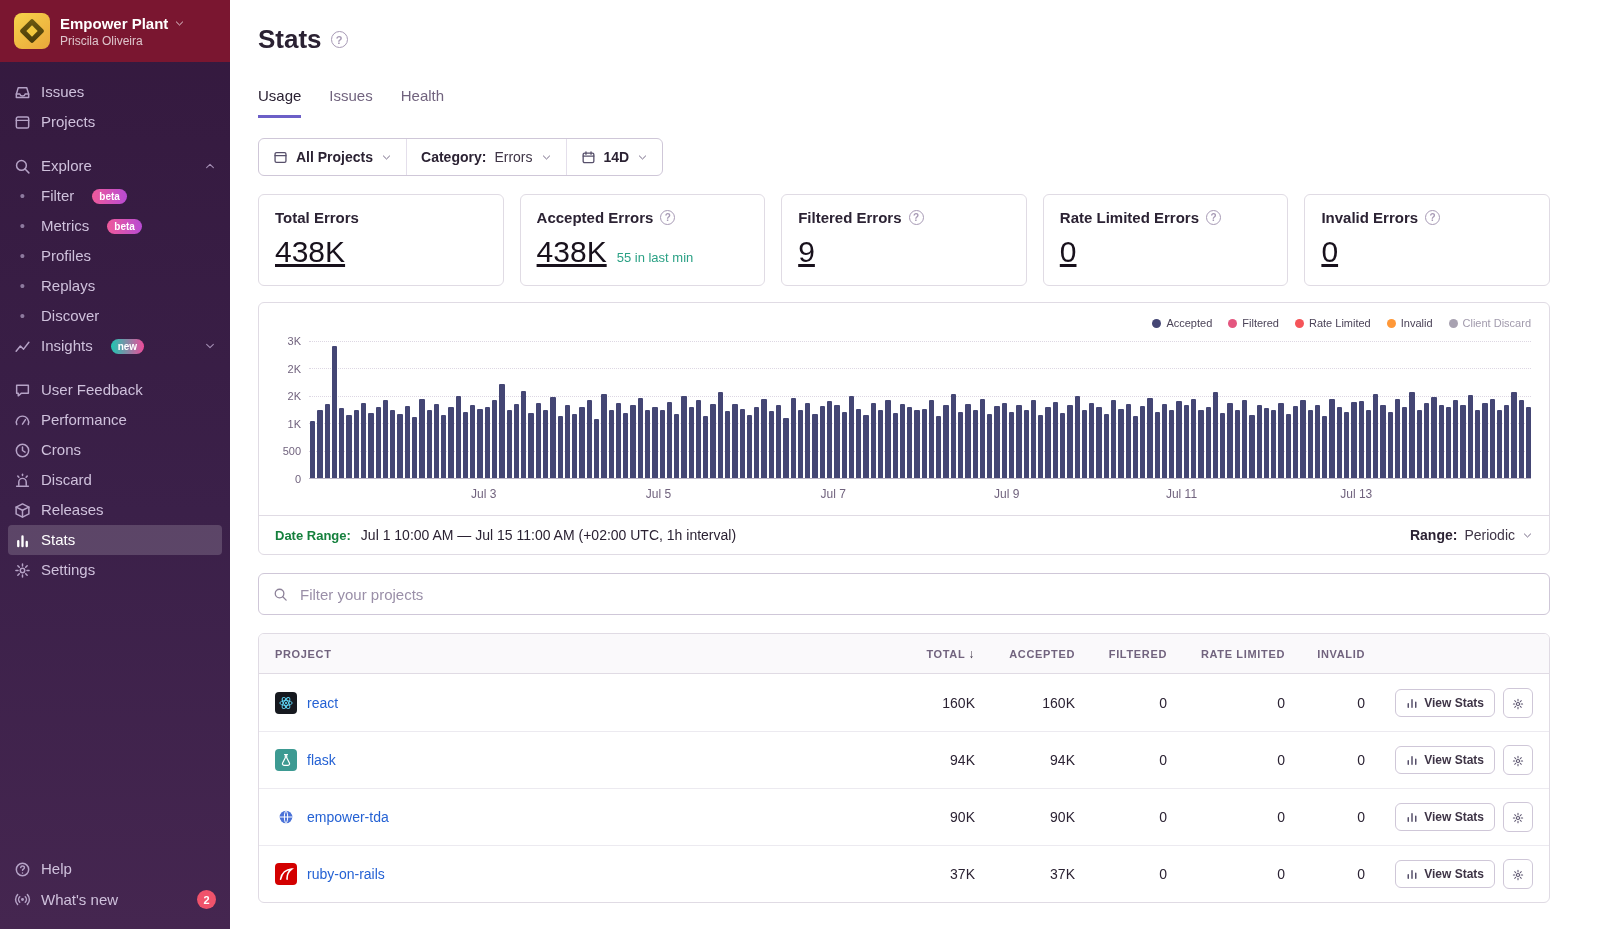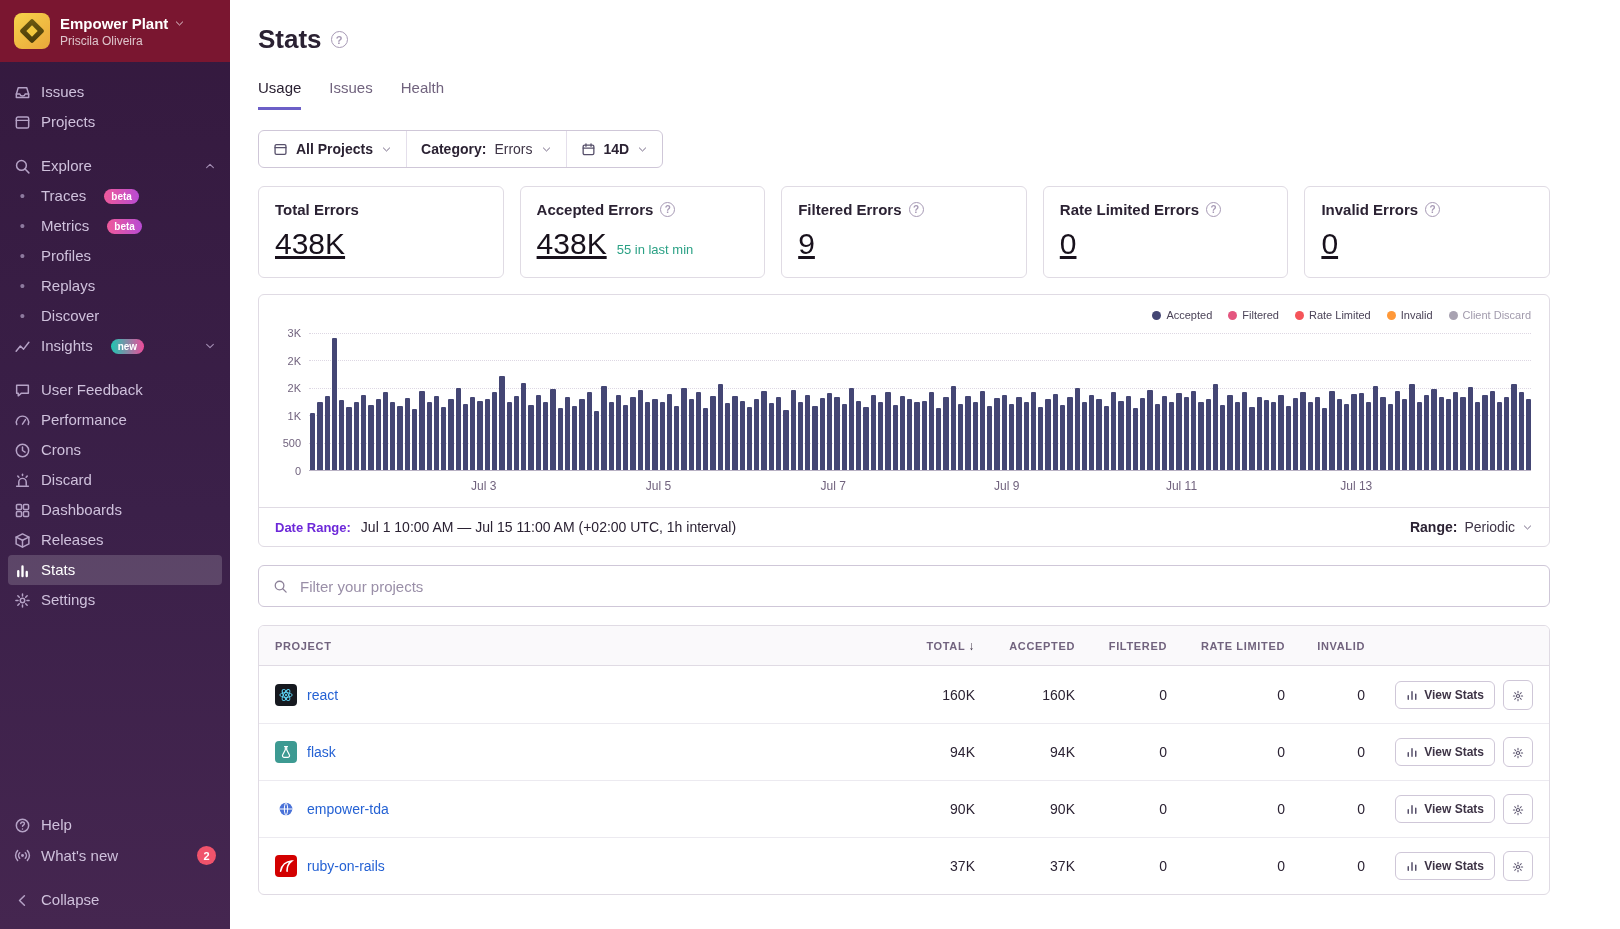--- a/index.html
+++ b/index.html
@@ -41,21 +41,21 @@
   .nav-footer .nav-item.collapse { margin-top:14px; }
 
   
   .main { flex:1; padding:24px 70px 0 28px; overflow:hidden; background:#fff; }
   .title-row { display:flex; align-items:center; gap:9px; }
   .page-title { margin:0; font-size:26px; font-weight:700; color:#2b2233; }
   .qicon { width:17px; height:17px; border-radius:50%; border:1.5px solid #a79ab5; color:#a79ab5;
     font-size:11px; font-weight:700; display:inline-flex; align-items:center; justify-content:center; }
   .qicon.small { width:15px; height:15px; font-size:10px; }
 
-  .tabs { display:flex; gap:28px; margin-top:24px; }
+  .tabs { display:flex; gap:28px; margin-top:32px; }
   .tab { font-size:15px; color:#71637e; padding-bottom:11px; border-bottom:3px solid transparent; cursor:pointer; }
   .tab.active { color:#2b2233; border-bottom-color:#6c5fc7; }
 
   .filterbar { margin-top:20px; display:inline-flex; border:1px solid #cfc7d8; border-radius:6px;
     background:#fff; height:38px; align-items:stretch; }
   .fseg { display:flex; align-items:center; gap:8px; padding:0 14px; font-size:14px; cursor:pointer; }
   .fseg + .fseg { border-left:1px solid #e4dfeb; }
   .fbold { font-weight:700; color:#2b2233; }
   .fval { color:#3e3446; }
   .fchev { width:11px; height:11px; color:#6f6381; display:inline-flex; }
@@ -77,21 +77,21 @@
   .yaxis { width:40px; position:relative; }
   .ylab { position:absolute; right:8px; transform:translateY(-50%); font-size:11px; color:#71637e; }
   .plot { flex:1; position:relative; height:138px; border-bottom:1px solid #b9b2c4; }
   .gridline { position:absolute; left:0; right:0; border-top:1px dotted #ddd7e3; }
   .bars { position:absolute; inset:0; display:flex; align-items:flex-end; }
   .bar { flex:1 1 0; margin:0 1px; border-radius:1px 1px 0 0; }
   .xaxis { position:relative; height:26px; margin:4px 18px 6px 50px; }
   .xlab { position:absolute; top:4px; transform:translateX(-50%); font-size:12px; color:#71637e; white-space:nowrap; }
   .chart-footer { border-top:1px solid #e0dbe4; display:flex; justify-content:space-between; align-items:center; padding:11px 16px; }
   .dr { display:flex; align-items:baseline; gap:10px; font-size:14px; }
-  .dr-label { font-weight:700; color:#6d28d9; font-size:13px; }
+  .dr-label { font-weight:700; color:#15803d; font-size:13px; }
   .dr-value { color:#2b2233; }
   .type-select { display:flex; align-items:center; gap:7px; font-size:14px; cursor:pointer; }
 
   .searchbar { margin-top:18px; height:42px; border:1px solid #cfc7d8; border-radius:6px; background:#fff;
     display:flex; align-items:center; gap:10px; padding:0 14px; }
   .sicon { width:15px; height:15px; color:#8d8299; display:inline-flex; }
   .searchbar input { border:none; outline:none; flex:1; font-size:15px; color:#2b2233; font-family:inherit; background:transparent; }
   .searchbar input::placeholder { color:#9a8fa8; }
 
   .table { margin-top:18px; border:1px solid #e0dbe4; border-radius:6px; overflow:hidden; background:#fff; }
@@ -166,21 +166,21 @@
             </span>
             <span class="nlabel">Explore</span>
             <span class="chev">
               <svg viewBox="0 0 16 16" fill="none" stroke="currentColor" stroke-width="1.4" stroke-linecap="round" stroke-linejoin="round">
                 <path d="M3.5 10.2 8 5.8l4.5 4.4"></path>
               </svg>
             </span>
           </div>
           <div class="nav-item">
             <span class="bullet">•</span>
-            <span class="nlabel">Traces</span>
+            <span class="nlabel">Filter</span>
             <span class="badge badge-beta">beta</span>
           </div>
           <div class="nav-item">
             <span class="bullet">•</span>
             <span class="nlabel">Metrics</span>
             <span class="badge badge-beta">beta</span>
           </div>
           <div class="nav-item">
             <span class="bullet">•</span>
             <span class="nlabel">Profiles</span>
@@ -238,31 +238,20 @@
           <div class="nav-item">
             <span class="nicon">
               <svg viewBox="0 0 16 16" fill="none" stroke="currentColor" stroke-width="1.4" stroke-linecap="round" stroke-linejoin="round">
                 <path d="M4.5 12.5v-3a3.5 3.5 0 0 1 7 0v3"></path>
                 <path d="M2.5 13.5h11"></path>
                 <path d="M8 2v1.4"></path>
                 <path d="M3.6 3.9l1 1M12.4 3.9l-1 1"></path>
               </svg>
             </span>
             <span class="nlabel">Discard</span>
-          </div>
-          <div class="nav-item">
-            <span class="nicon">
-              <svg viewBox="0 0 16 16" fill="none" stroke="currentColor" stroke-width="1.4" stroke-linecap="round" stroke-linejoin="round">
-                <rect x="2.3" y="2.3" width="4.8" height="4.8" rx="1"></rect>
-                <rect x="8.9" y="2.3" width="4.8" height="4.8" rx="1"></rect>
-                <rect x="2.3" y="8.9" width="4.8" height="4.8" rx="1"></rect>
-                <rect x="8.9" y="8.9" width="4.8" height="4.8" rx="1"></rect>
-              </svg>
-            </span>
-            <span class="nlabel">Dashboards</span>
           </div>
           <div class="nav-item">
             <span class="nicon">
               <svg viewBox="0 0 16 16" fill="none" stroke="currentColor" stroke-width="1.4" stroke-linecap="round" stroke-linejoin="round">
                 <path d="M8 1.8 14 4.8v6.4L8 14.2 2 11.2V4.8z"></path>
                 <path d="M2 4.8 8 7.8l6-3"></path>
                 <path d="M8 7.8v6.4"></path>
               </svg>
             </span>
             <span class="nlabel">Releases</span>
@@ -299,28 +288,20 @@
         </div>
         <div class="nav-item">
           <span class="nicon">
             <svg viewBox="0 0 16 16" fill="none" stroke="currentColor" stroke-width="1.4" stroke-linecap="round" stroke-linejoin="round">
               <circle cx="8" cy="8" r="1.4" fill="currentColor" stroke="none"></circle>
               <path d="M5.4 10.6a3.7 3.7 0 0 1 0-5.2M10.6 5.4a3.7 3.7 0 0 1 0 5.2M3.4 12.6a6.5 6.5 0 0 1 0-9.2M12.6 3.4a6.5 6.5 0 0 1 0 9.2"></path>
             </svg>
           </span>
           <span class="nlabel">What's new</span>
           <span class="count-badge">2</span>
-        </div>
-        <div class="nav-item collapse">
-          <span class="nicon">
-            <svg viewBox="0 0 16 16" fill="none" stroke="currentColor" stroke-width="1.4" stroke-linecap="round" stroke-linejoin="round">
-              <path d="M9.8 3.5 5.2 8l4.6 4.5"></path>
-            </svg>
-          </span>
-          <span class="nlabel">Collapse</span>
         </div>
       </div>
   </aside>
 
   <main class="main">
 
     <div class="title-row">
       <h1 class="page-title">Stats</h1>
       <span class="qicon">?</span>
     </div>

